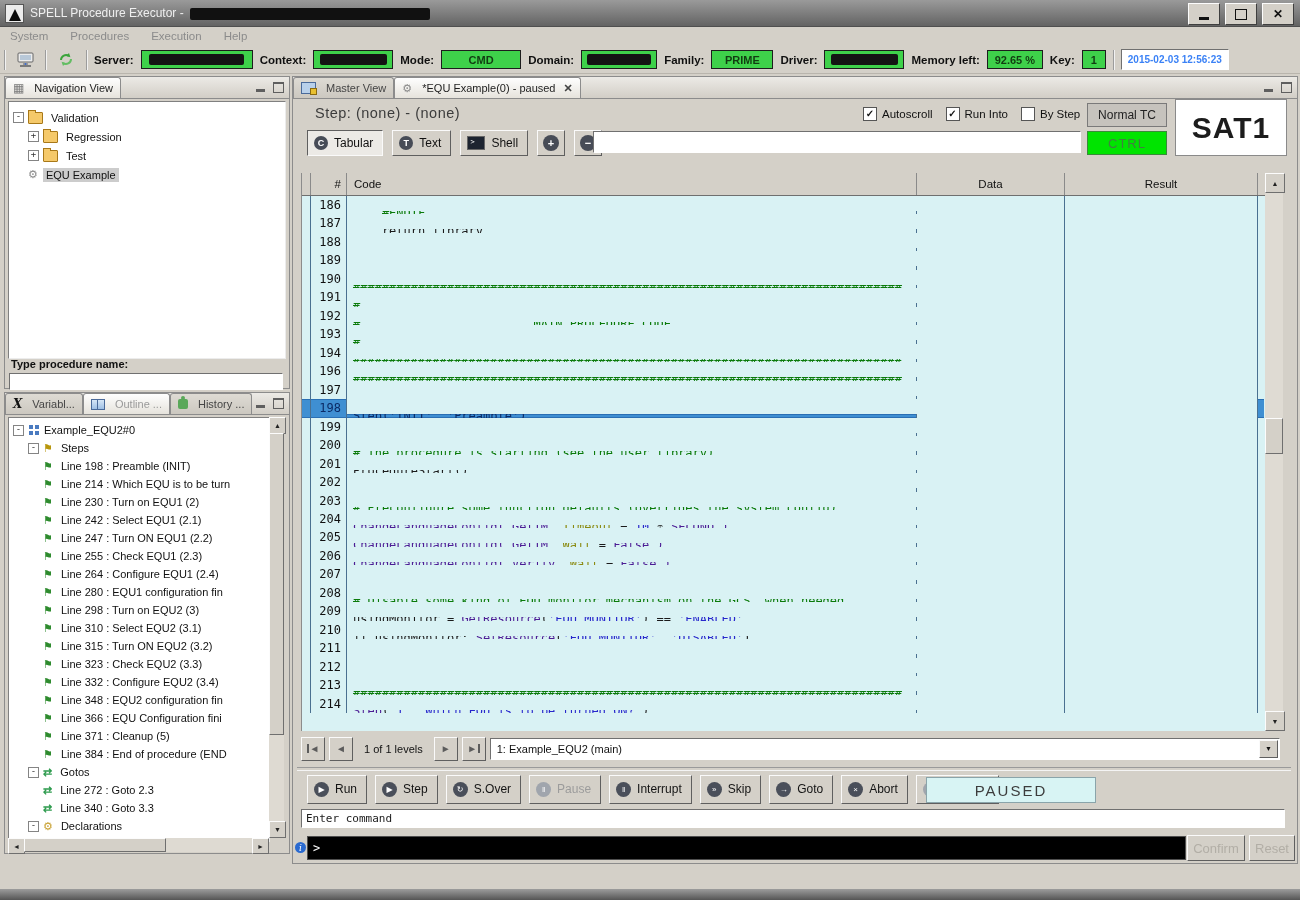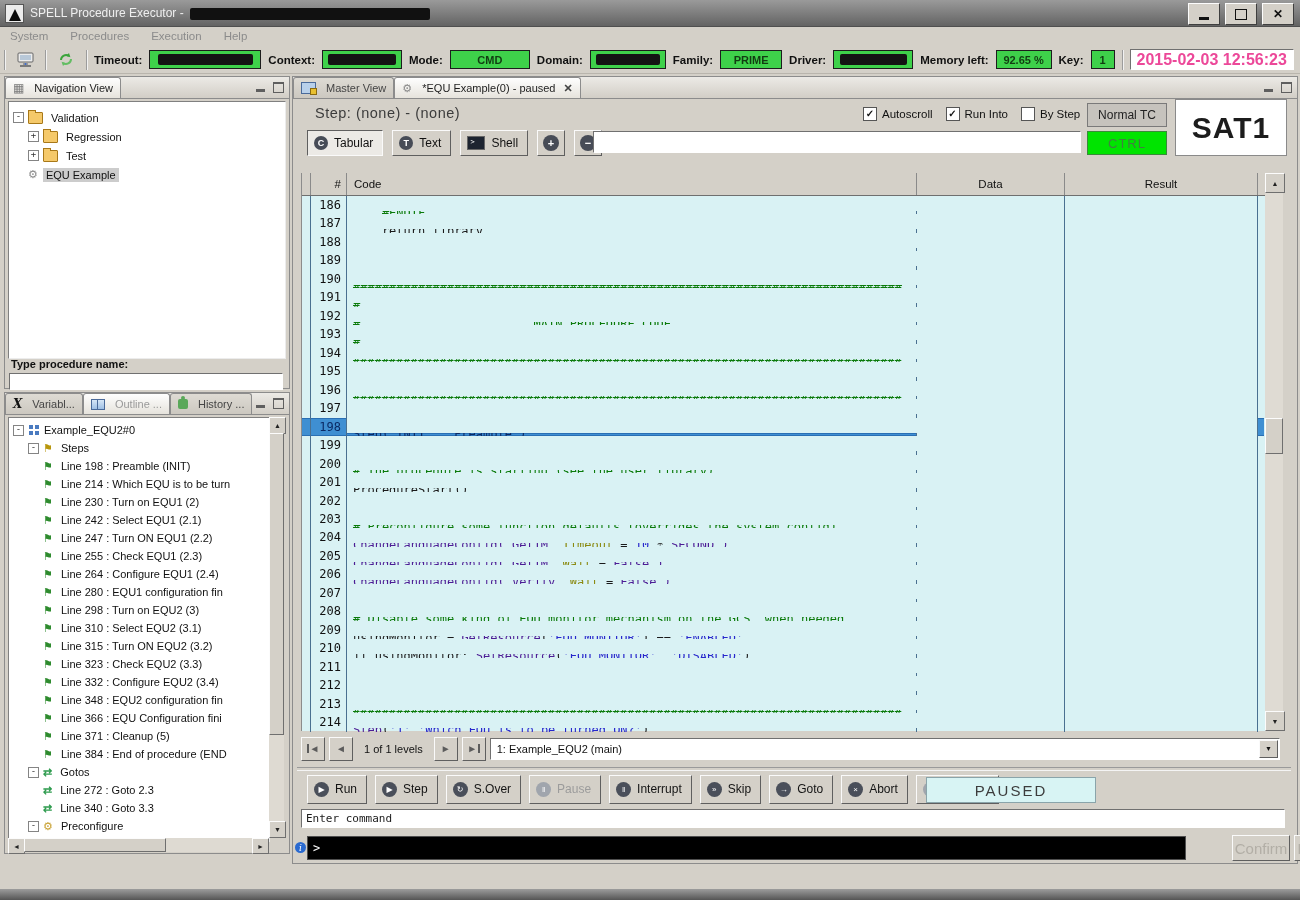--- a/index.html
+++ b/index.html
@@ -24,21 +24,21 @@
   #toolbar{position:absolute;left:0;top:46px;width:1300px;height:27px;display:flex;align-items:center;gap:7px;padding-left:4px;border-bottom:1px solid #b9b5ad;}
   .tb-sep{width:1px;height:20px;background:#9c9c9c;box-shadow:1px 0 0 #f2f2f2;flex:none;}
   .tb-iconbtn{width:26px;height:22px;display:flex;align-items:center;justify-content:center;flex:none;}
   .tb-label{font-size:11.5px;font-weight:bold;color:#101010;white-space:nowrap;}
   .tb-field{height:17px;background:#3ed14a;border:1px solid #1d1d1d;display:flex;align-items:center;justify-content:center;
     font-size:11px;font-weight:bold;color:#123d12;flex:none;}
   .tb-field.f0{width:110px}.tb-field.f1{width:78px}.tb-field.f2{width:78px}.tb-field.f3{width:74px}
   .tb-field.f4{width:60px}.tb-field.f5{width:78px}.tb-field.f6{width:54px}.tb-field.f7{width:22px}
   .redacted-blob{width:86%;height:11px;background:#141414;border-radius:2px;}
   #timestamp{height:19px;background:#fff;border:1px solid;border-color:#707070 #fff #fff #707070;
-    display:flex;align-items:center;padding:0 6px;font-size:16px;font-weight:bold;color:#ec4899;}
+    display:flex;align-items:center;padding:0 6px;font-size:10px;font-weight:bold;color:#3b82f6;}
   
   .panel{position:absolute;background:#d4d0c8;border:1px solid #8c8c8c;}
   .tabbar{position:relative;height:21px;display:flex;align-items:flex-end;background:linear-gradient(#eceae6,#d2cec6);border-bottom:1px solid #8c8c8c;}
   .tab{height:20px;display:flex;align-items:center;gap:5px;padding:0 7px;border:1px solid #8c8c8c;border-bottom:none;
     border-radius:3px 3px 0 0;background:linear-gradient(#fefefe,#e6e3dc);font-size:11px;color:#1d1d1d;white-space:nowrap;overflow:hidden;}
   .tab.inactive{background:linear-gradient(#dedbd4,#ccc8c0);color:#454545;}
   .tab.faded{color:#9a9a9a;}
   .panel-ctrls{position:absolute;right:5px;top:5px;display:flex;gap:8px;align-items:center;}
   .pmin{width:9px;height:3px;background:#5f5f5f;margin-top:6px;}
   .pmax{width:9px;height:8px;border:1px solid #5f5f5f;border-top:2px solid #5f5f5f;}
@@ -155,21 +155,21 @@
     display:flex;align-items:center;justify-content:center;font-size:15px;color:#3c3c3c;letter-spacing:2px;}
   
   #cmd-input{position:absolute;left:8px;top:732px;width:978px;height:17px;background:#fff;border:1px solid;border-color:#707070 #fff #fff #707070;
     display:flex;align-items:center;padding-left:4px;font:11px "DejaVu Sans Mono",monospace;color:#1a1a1a;}
   #console-row{position:absolute;left:0px;top:758px;width:1004px;height:26px;}
   #info-icon{position:absolute;left:2px;top:7px;width:11px;height:11px;border-radius:50%;background:#2a6ad0;color:#fff;
     font-family:"DejaVu Serif",serif;font-style:italic;font-size:9px;display:flex;align-items:center;justify-content:center;}
   #console{position:absolute;left:14px;top:1px;width:872px;height:22px;background:#000;border:1px solid #4f4f4f;
     display:flex;align-items:center;padding-left:5px;font:12px "DejaVu Sans Mono",monospace;color:#fff;}
   .dim-btn{position:absolute;top:0;height:24px;background:#d4d0c8;border:1px solid;border-color:#fafafa #5f5f5f #5f5f5f #fafafa;
-    display:flex;align-items:center;justify-content:center;font-size:15px;color:#b2aea6;margin-left:45px;}
+    display:flex;align-items:center;justify-content:center;font-size:13px;color:#b2aea6;}
   #confirm-btn{left:894px;width:56px;}
   #reset-btn{left:956px;width:44px;}
   
   #bottom-strip{position:absolute;left:0;top:889px;width:1300px;height:11px;background:linear-gradient(#9c9c9c,#555);}
 </style>
 </head>
 <body>
 
 <div id="titlebar">
   <div id="app-logo">
@@ -211,21 +211,21 @@
   <span class="tb-iconbtn">
     <svg width="16" height="15" viewBox="0 0 16 15">
       <path d="M3 8a5 5 0 0 1 8-4" stroke="#3aa43a" stroke-width="2" fill="none"></path>
       <path d="M11 1l1.4 4.2-4.2-1.2z" fill="#3aa43a"></path>
       <path d="M13 7a5 5 0 0 1-8 4" stroke="#63bd63" stroke-width="2" fill="none"></path>
       <path d="M5 14l-1.4-4.2 4.2 1.2z" fill="#63bd63"></path>
     </svg>
   </span>
   <span class="tb-sep"></span>
   <span id="tb-fields" style="display:flex;align-items:center;gap:7px;">
-      <span class="tb-label">Timeout:</span>
+      <span class="tb-label">Server:</span>
       <div class="tb-field f0">
         <div class="redacted-blob"></div>
       </div>
       <span class="tb-label">Context:</span>
       <div class="tb-field f1">
         <div class="redacted-blob"></div>
       </div>
       <span class="tb-label">Mode:</span>
       <div class="tb-field f2">CMD</div>
       <span class="tb-label">Domain:</span>
@@ -417,21 +417,21 @@
       </div>
       <div class="trow">
         <span class="tindent" style="width: 34px;"></span>
         <span class="ticon icon-goto">⇄</span>
         <span class="tlabel">Line 340 : Goto 3.3</span>
       </div>
       <div class="trow">
         <span class="tindent" style="width: 19px;"></span>
         <span class="expander">-</span>
         <span class="ticon icon-decls">⚙</span>
-        <span class="tlabel">Preconfigure</span>
+        <span class="tlabel">Declarations</span>
       </div>
       <div class="trow">
         <span class="tindent" style="width: 34px;"></span>
         <span class="ticon icon-gear">⚙</span>
         <span class="tlabel">Line 30 : TurnON_EQU0</span>
       </div>
     </div>
   <div class="vscroll" style="left:264px;top:24px;height:421px;">
     <div class="sbtn" style="width:15px;height:15px;">▲</div>
     <div class="sthumb" style="left:0;top:16px;width:13px;height:300px;"></div>
@@ -579,28 +579,20 @@
         <div class="crow">
           <div class="c-gutter"></div>
           <div class="c-num">194</div>
           <div class="c-code"><span class="tok-c">############################################################################</span><span class="tok-right">...</span></div>
           <div class="c-data"></div>
           <div class="c-result"></div>
           <div class="c-strip"></div>
         </div>
         <div class="crow">
           <div class="c-gutter"></div>
-          <div class="c-num">195</div>
-          <div class="c-code"></div>
-          <div class="c-data"></div>
-          <div class="c-result"></div>
-          <div class="c-strip"></div>
-        </div>
-        <div class="crow">
-          <div class="c-gutter"></div>
           <div class="c-num">196</div>
           <div class="c-code"><span class="tok-c">############################################################################</span><span class="tok-right">...</span></div>
           <div class="c-data"></div>
           <div class="c-result"></div>
           <div class="c-strip"></div>
         </div>
         <div class="crow">
           <div class="c-gutter"></div>
           <div class="c-num">197</div>
           <div class="c-code"></div>

